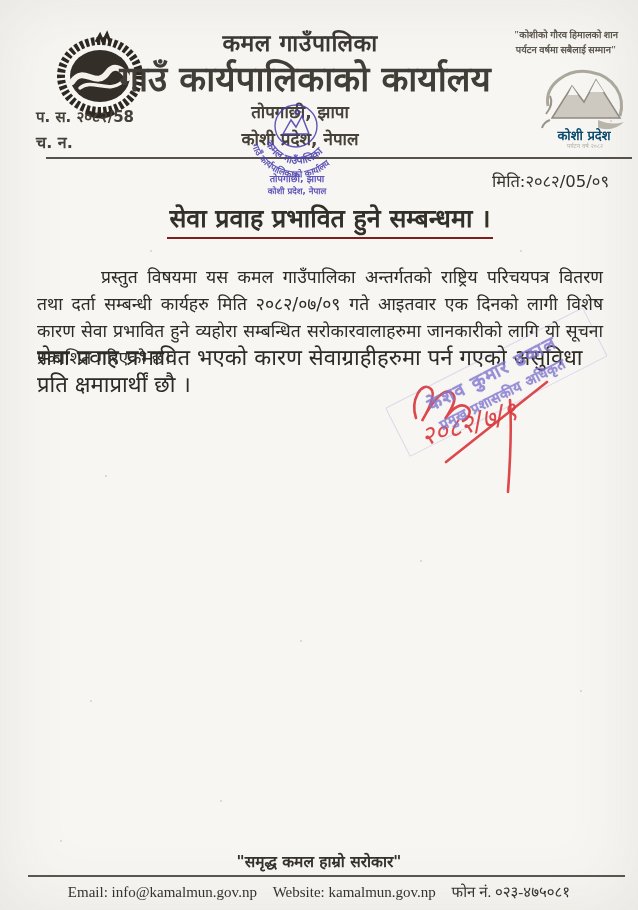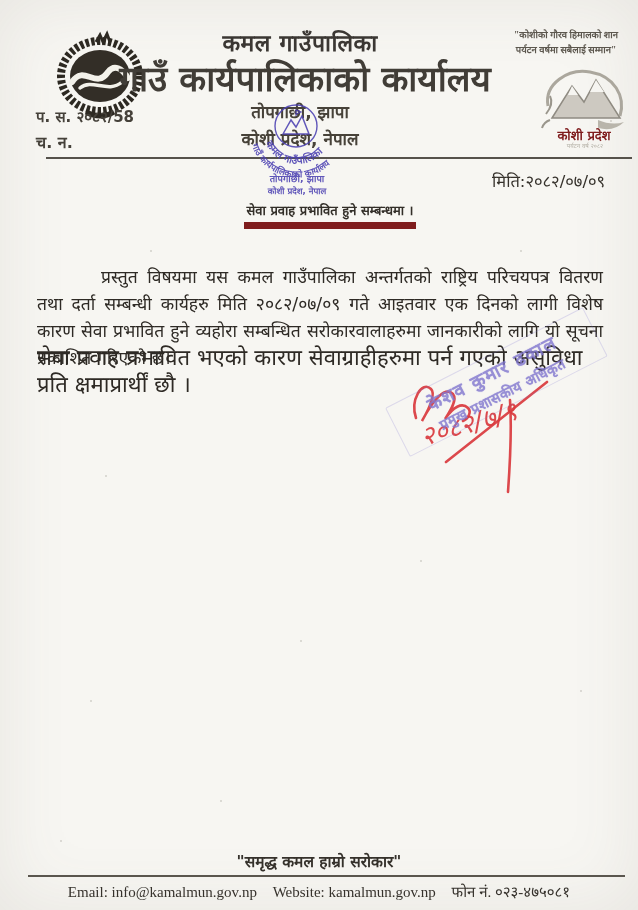--- a/index.html
+++ b/index.html
@@ -25,34 +25,34 @@
   .refno{left:36px;top:106px;font-size:15px;font-weight:bold;color:#45413a;}
   .serno{left:36px;top:131px;font-size:16px;font-weight:bold;color:#45413a;}
   .slogan{left:498px;top:28px;width:136px;text-align:center;
     font-size:9.5px;font-weight:bold;color:#5c574e;line-height:1.6;
     font-family:"Liberation Serif", serif;}
   
   .emblem{left:56px;top:28px;width:88px;height:92px;}
   
   .koshi{left:538px;top:62px;width:94px;height:90px;}
   .koshi-title{left:534px;top:126px;width:100px;text-align:center;
-    font-size:13px;font-weight:bold;color:#7f1d1d;
+    font-size:13px;font-weight:bold;color:#0c4a6e;
     text-shadow:0 0 2px #ffffff;}
   .koshi-sub{left:540px;top:142px;width:90px;text-align:center;
     font-size:6px;color:#b3afa5;}
   
   .round-stamp{left:238px;top:96px;width:118px;height:116px;opacity:.88;}
   .round-stamp text{fill:#4c41b2;font-weight:bold;}
   
   .hdr-line{left:46px;top:157px;width:586px;height:2px;background:#56524b;}
   
   .date{left:492px;top:169px;font-size:16.5px;color:#36322c;}
   .subject-wrap{left:160px;top:200px;width:340px;text-align:center;}
-  .subject{display:inline-block;font-size:13px;font-weight:bold;color:#332f29;
-    border-bottom:7px solid #7f1d1d;padding:0 2px 3px 2px;}
+  .subject{display:inline-block;font-size:25px;font-weight:bold;color:#332f29;
+    border-bottom:2px solid #7f1d1d;padding:0 2px 3px 2px;}
   
   .para1{left:37px;top:264px;width:566px;font-size:17.5px;line-height:27px;
     text-align:justify;text-indent:64px;color:#2e2a25;}
   .para2{left:37px;top:345px;width:566px;font-size:22px;line-height:26.5px;
     color:#2e2a25;}
   
   .sig{left:396px;top:372px;width:190px;height:132px;}
   .officer-stamp{
     left:410px;top:402px;width:216px;padding:4px 2px;
     transform:rotate(-27deg);transform-origin:left bottom;
@@ -120,21 +120,21 @@
     </defs>
     <circle cx="58" cy="30" r="21" fill="none" stroke="#4c41b2" stroke-width="1.4"></circle>
     <path d="M45,38 L53,24 L58,31 L64,20 L71,38 Z" fill="none" stroke="#4c41b2" stroke-width="1.5"></path>
     <path d="M58,20 v-6 l5,2 l-5,2" fill="none" stroke="#4c41b2" stroke-width="1.2"></path>
     <text font-size="10.5"><textPath href="#arc1" startOffset="6%">कमल गाउँपालिका</textPath></text>
     <text font-size="9"><textPath href="#arc2" startOffset="2%">गाउँ कार्यपालिकाको कार्यालय</textPath></text>
     <text x="59" y="86" font-size="9.5" text-anchor="middle">तोपगाछी, झापा</text>
     <text x="59" y="98" font-size="8.5" text-anchor="middle">कोशी प्रदेश, नेपाल</text>
   </svg>
 
-  <div class="abs date">मिति:२०८२/०७/०९</div>
+  <div class="abs date">मिति:२०८२/05/०९</div>
 
   <div class="abs subject-wrap">
     <span class="subject">सेवा प्रवाह प्रभावित हुने सम्बन्धमा ।</span>
   </div>
 
   <div class="abs para1">प्रस्तुत विषयमा यस कमल गाउँपालिका अन्तर्गतको राष्ट्रिय परिचयपत्र वितरण तथा दर्ता सम्बन्धी कार्यहरु मिति २०८२/०७/०९ गते आइतवार एक दिनको लागी विशेष कारण सेवा प्रभावित हुने व्यहोरा सम्बन्धित सरोकारवालाहरुमा जानकारीको लागि यो सूचना प्रकाशित गरिएको छ।</div>
   <div class="abs para2">सेवा प्रवाह प्रभावित भएको कारण सेवाग्राहीहरुमा पर्न गएको असुविधा प्रति क्षमाप्रार्थीं छौ ।</div>
 
   <svg class="abs sig" viewBox="0 0 190 132">
     <g stroke="#da3a3e" stroke-width="2.6" fill="none" stroke-linecap="round" opacity="0.92">

